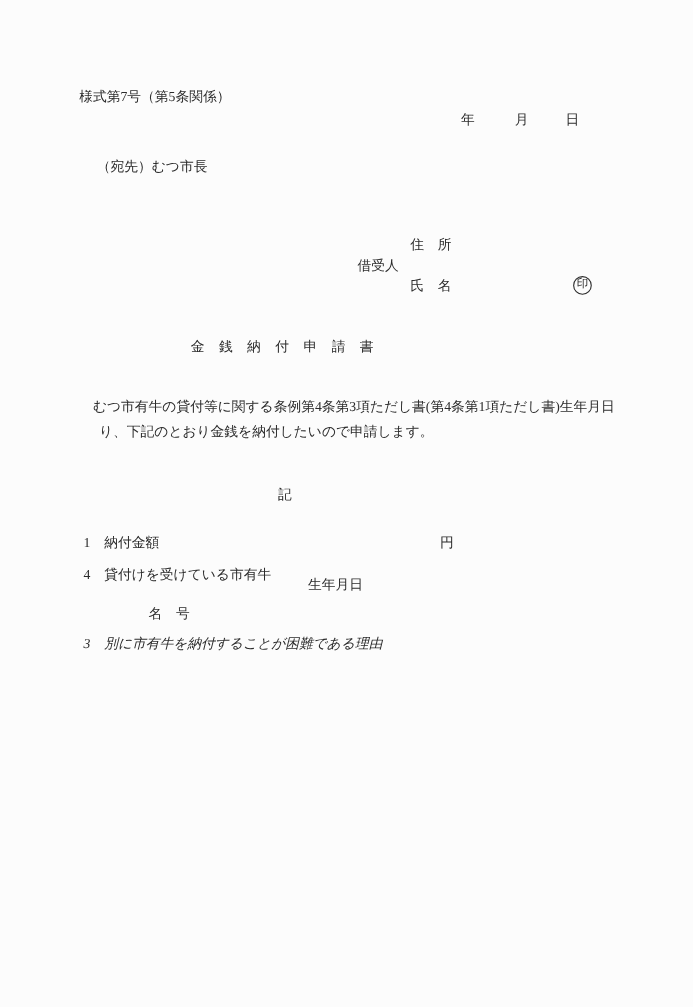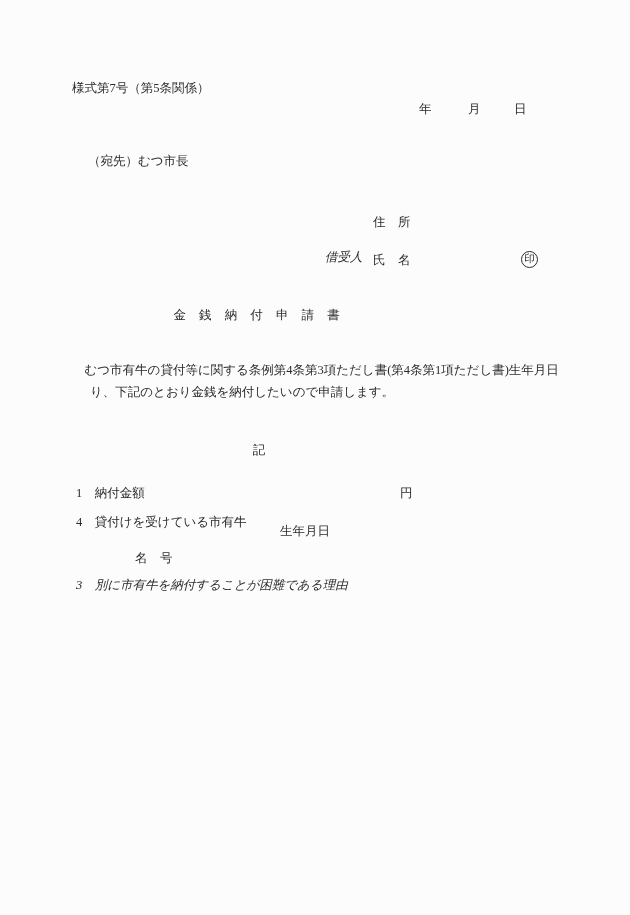--- a/index.html
+++ b/index.html
@@ -45,24 +45,24 @@
 <body>
 
 <div class="page">
 
   <div class="abs" style="left:72px; top:81px;">様式第7号（第5条関係）</div>
 
   <div class="abs" style="left:419px; top:102px;">年</div>
   <div class="abs" style="left:468px; top:102px;">月</div>
   <div class="abs" style="left:514px; top:102px;">日</div>
 
-  <div class="abs" style="left:88px; top:154px;">（宛先）むつ市長</div>
+  <div class="abs" style="left:88px; top:144px;">（宛先）むつ市長</div>
 
   <div class="abs" style="left:373px; top:215px;">住　所</div>
-  <div class="abs" style="left:325px; top:250px;font-style:italic;">借受人</div>
+  <div class="abs" style="left:325px; top:234px;">借受人</div>
   <div class="abs" style="left:373px; top:253px;">氏　名</div>
   <span class="seal" style="left:521px; top:251px;">印</span>
 
   <div class="centered doc-title" style="top:308px;">金 銭 納 付 申 請 書</div>
 
   <div class="body-line" style="top:363px;">　むつ市有牛の貸付等に関する条例第4条第3項ただし書(第4条第1項ただし書)生年月日</div>
   <div class="body-line" style="top:385px;margin-left:18px;">り、下記のとおり金銭を納付したいので申請します。</div>
 
   <div class="centered" style="top:443px;">記</div>
 

